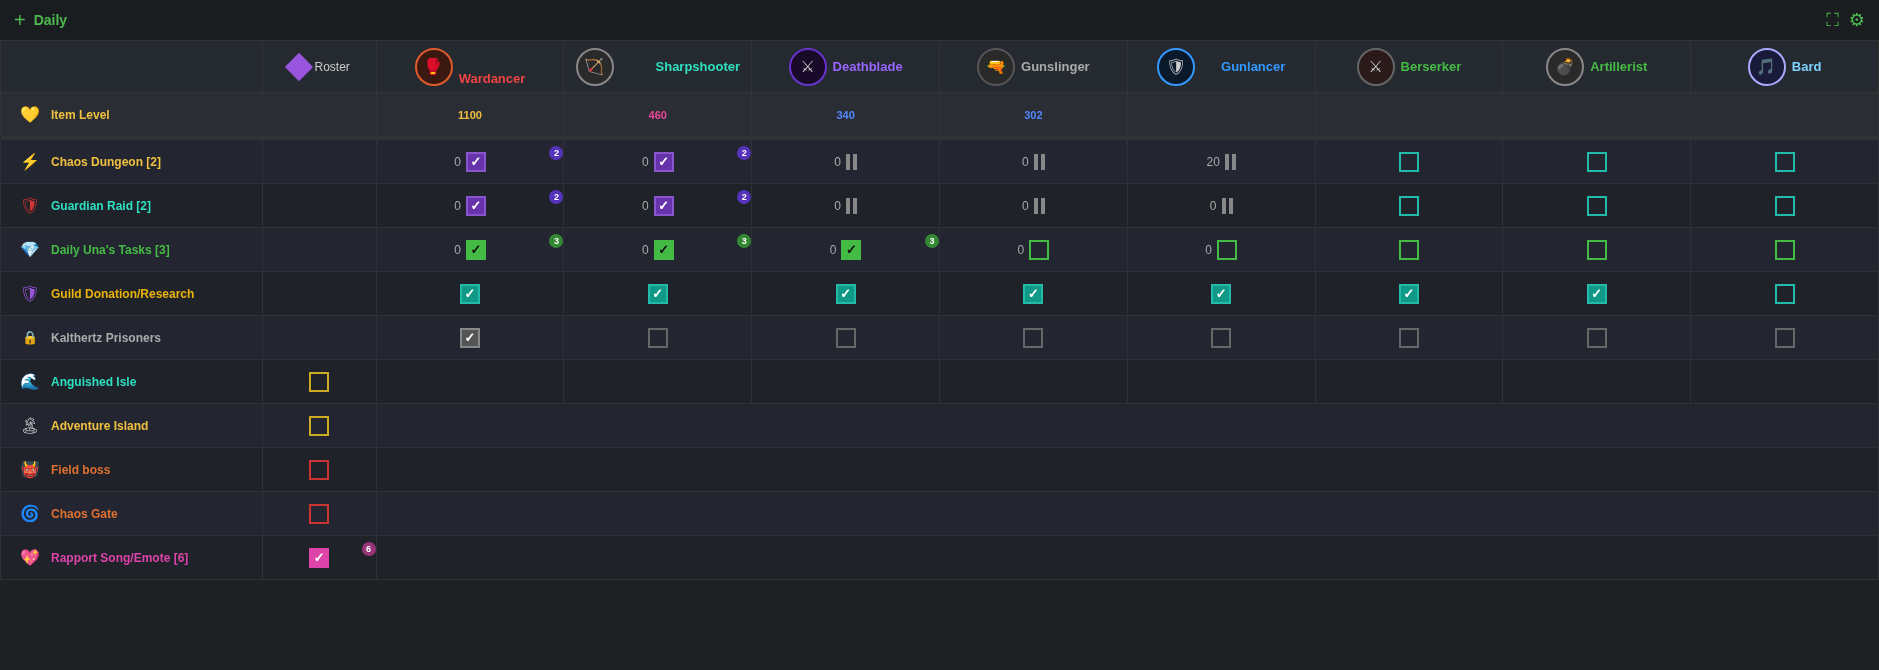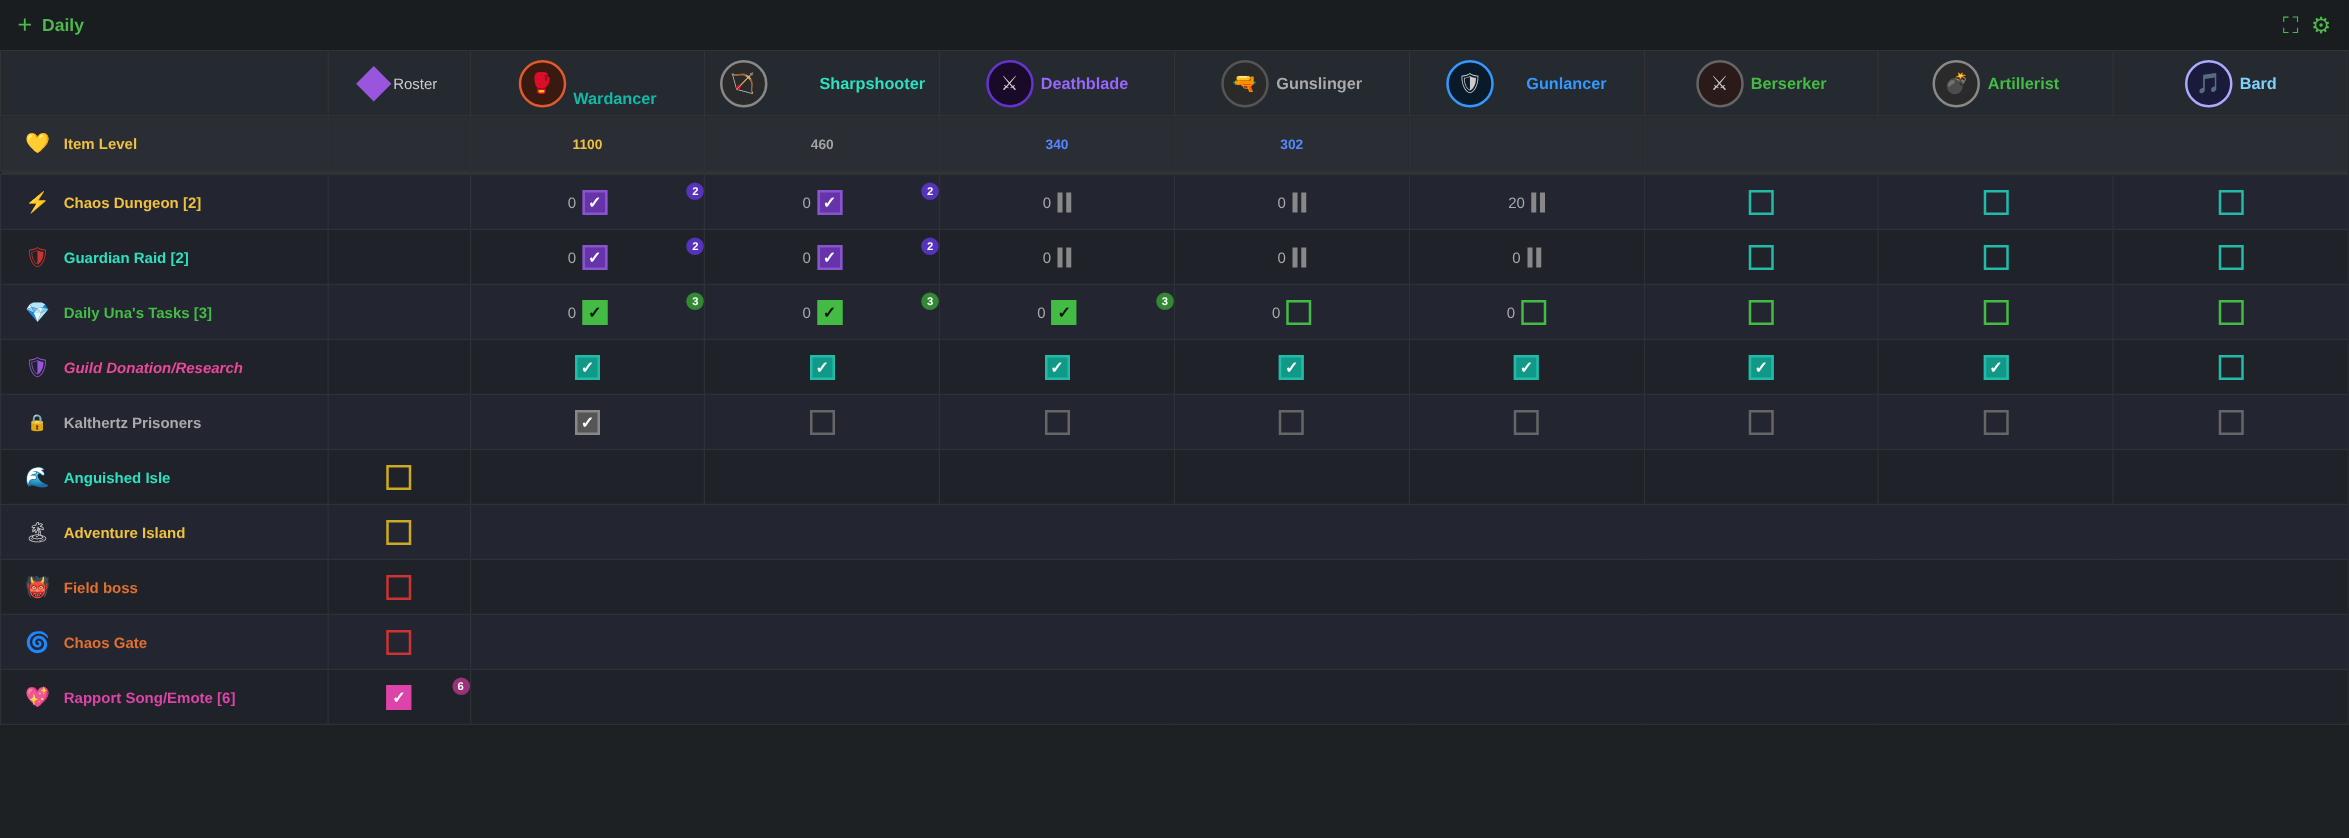--- a/index.html
+++ b/index.html
@@ -78,21 +78,21 @@
     .char-avatar.wardancer { border-color: #e05a2b; background: #3a1a10; }
     .char-avatar.sharpshooter { border-color: #888; background: #2a2a2a; }
     .char-avatar.deathblade { border-color: #6633cc; background: #1a0a2a; }
     .char-avatar.gunslinger { border-color: #555; background: #2a2a2a; }
     .char-avatar.gunlancer { border-color: #3399ff; background: #0a1a2a; }
     .char-avatar.berserker { border-color: #666; background: #2a1a1a; }
     .char-avatar.artillerist { border-color: #888; background: #2a2a2a; }
     .char-avatar.bard { border-color: #aaaaff; background: #1a1a3a; }
 
     .char-name { font-size: 13px; font-weight: bold; }
-    .char-name.orange { color: #14b8a6; margin-top: 24px; }
+    .char-name.orange { color: #ef4444; margin-top: 24px; }
     .char-name.teal { color: #2ee0c0; margin-left: 36px; }
     .char-name.purple { color: #9966ff; }
     .char-name.gray { color: #aaa; }
     .char-name.blue { color: #3399ff; margin-left: 20px; }
     .char-name.green { color: #44bb44; }
     .char-name.lightblue { color: #7dd3fc; }
 
     .roster-header {
       display: flex;
       align-items: center;
@@ -128,30 +128,30 @@
     .row-icon {
       width: 26px; height: 26px;
       flex-shrink: 0;
       display: flex; align-items: center; justify-content: center;
       font-size: 16px;
     }
     .row-label-text { font-size: 12px; font-weight: bold; }
     .row-label-text.yellow { color: #f0c040; }
     .row-label-text.teal { color: #2ee0c0; }
     .row-label-text.green { color: #44bb44; }
-    .row-label-text.gold { color: #ec4899; font-style: italic; }
+    .row-label-text.gold { color: #eab308; }
     .row-label-text.orange { color: #e07030; }
     .row-label-text.pink { color: #dd44aa; }
     .row-label-text.gray { color: #aaaaaa; }
 
     
     .item-level-row td { background: #2a2d34 !important; }
     .item-level-val { font-size: 11px; font-weight: bold; }
     .item-level-val.yellow { color: #f0c040; }
-    .item-level-val.purple { color: #a3a3a3; }
+    .item-level-val.purple { color: #ec4899; }
     .item-level-val.blue { color: #5588ff; }
 
     
     .cell-inner {
       display: flex;
       align-items: center;
       justify-content: center;
       gap: 3px;
       position: relative;
     }

